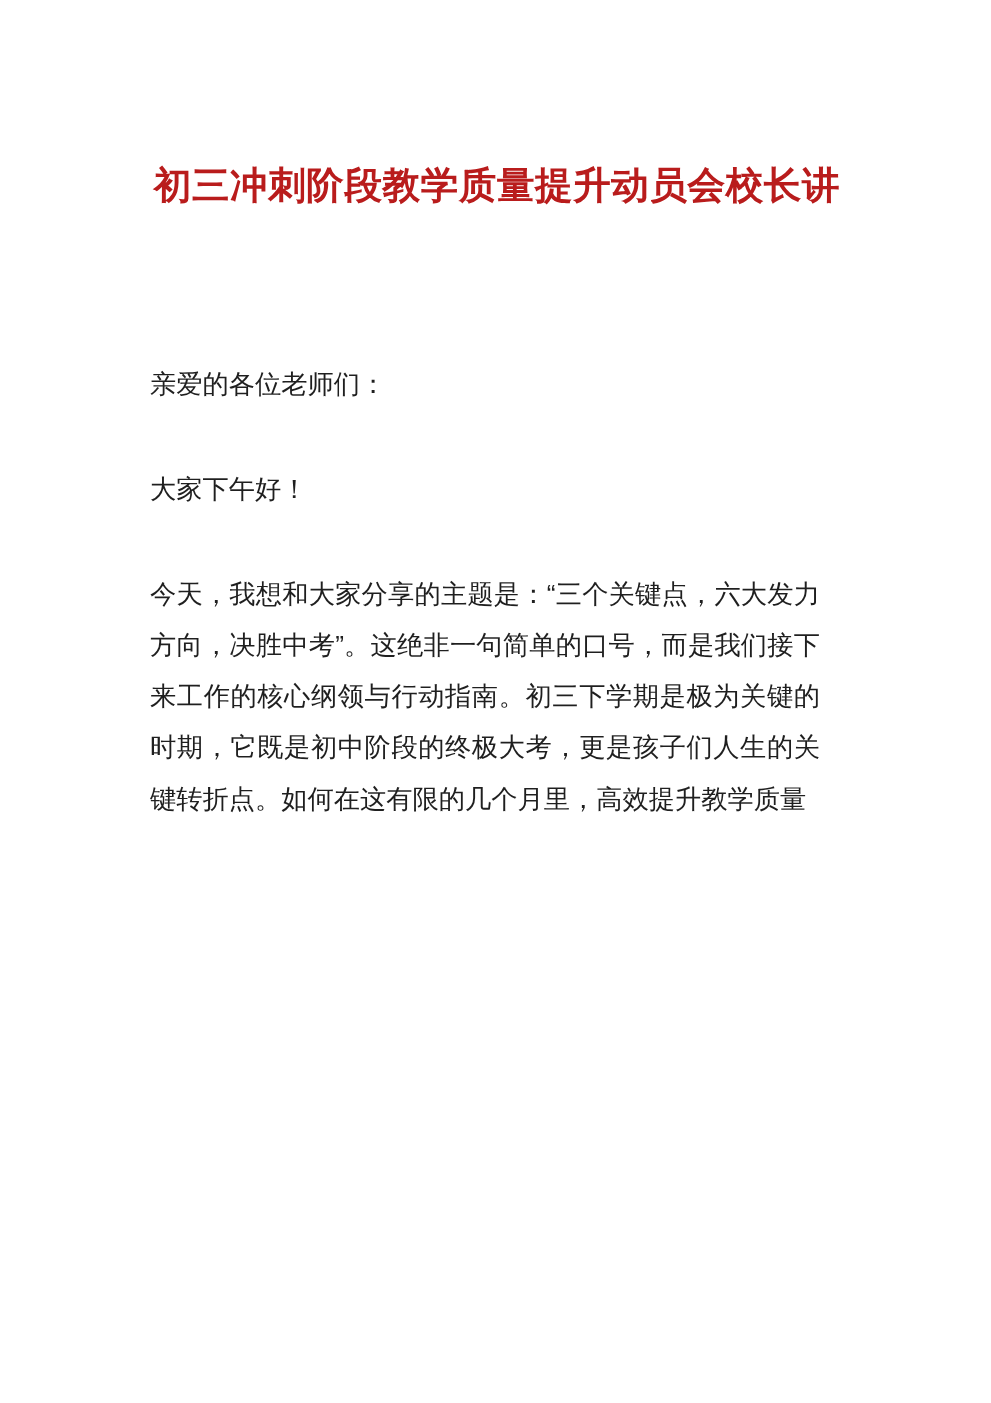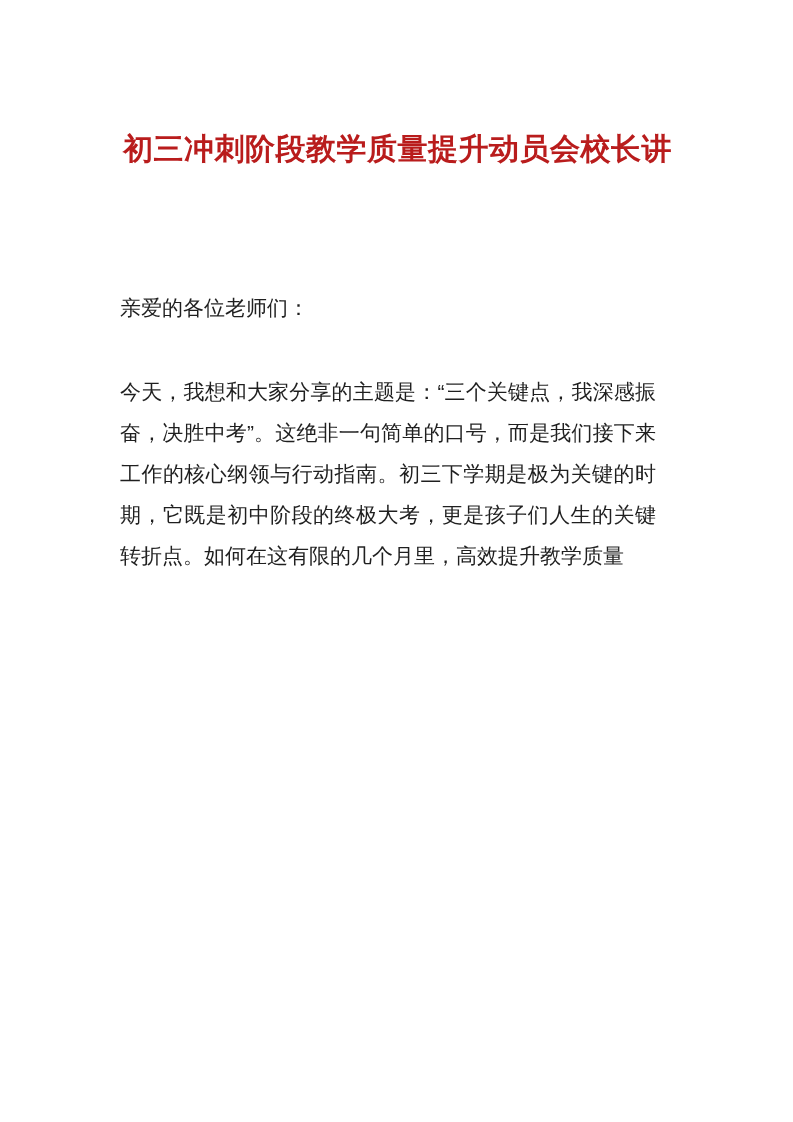--- a/index.html
+++ b/index.html
@@ -45,16 +45,17 @@
 </head>
 <body>
 
 <div class="page">
   <h1 class="doc-title">
     <span class="title-line">初三冲刺阶段教学质量提升动员会校长讲</span>
   </h1>
 
   <p class="body-para">亲爱的各位老师们：</p>
 
+  <p class="body-para">大家下午好！</p>
 
 
-  <p class="body-para">今天，我想和大家分享的主题是：“三个关键点，我深感振奋，决胜中考”。这绝非一句简单的口号，而是我们接下来工作的核心纲领与行动指南。初三下学期是极为关键的时期，它既是初中阶段的终极大考，更是孩子们人生的关键转折点。如何在这有限的几个月里，高效提升教学质量</p>
+  <p class="body-para">今天，我想和大家分享的主题是：“三个关键点，六大发力方向，决胜中考”。这绝非一句简单的口号，而是我们接下来工作的核心纲领与行动指南。初三下学期是极为关键的时期，它既是初中阶段的终极大考，更是孩子们人生的关键转折点。如何在这有限的几个月里，高效提升教学质量</p>
 </div>
 
 </body></html>

